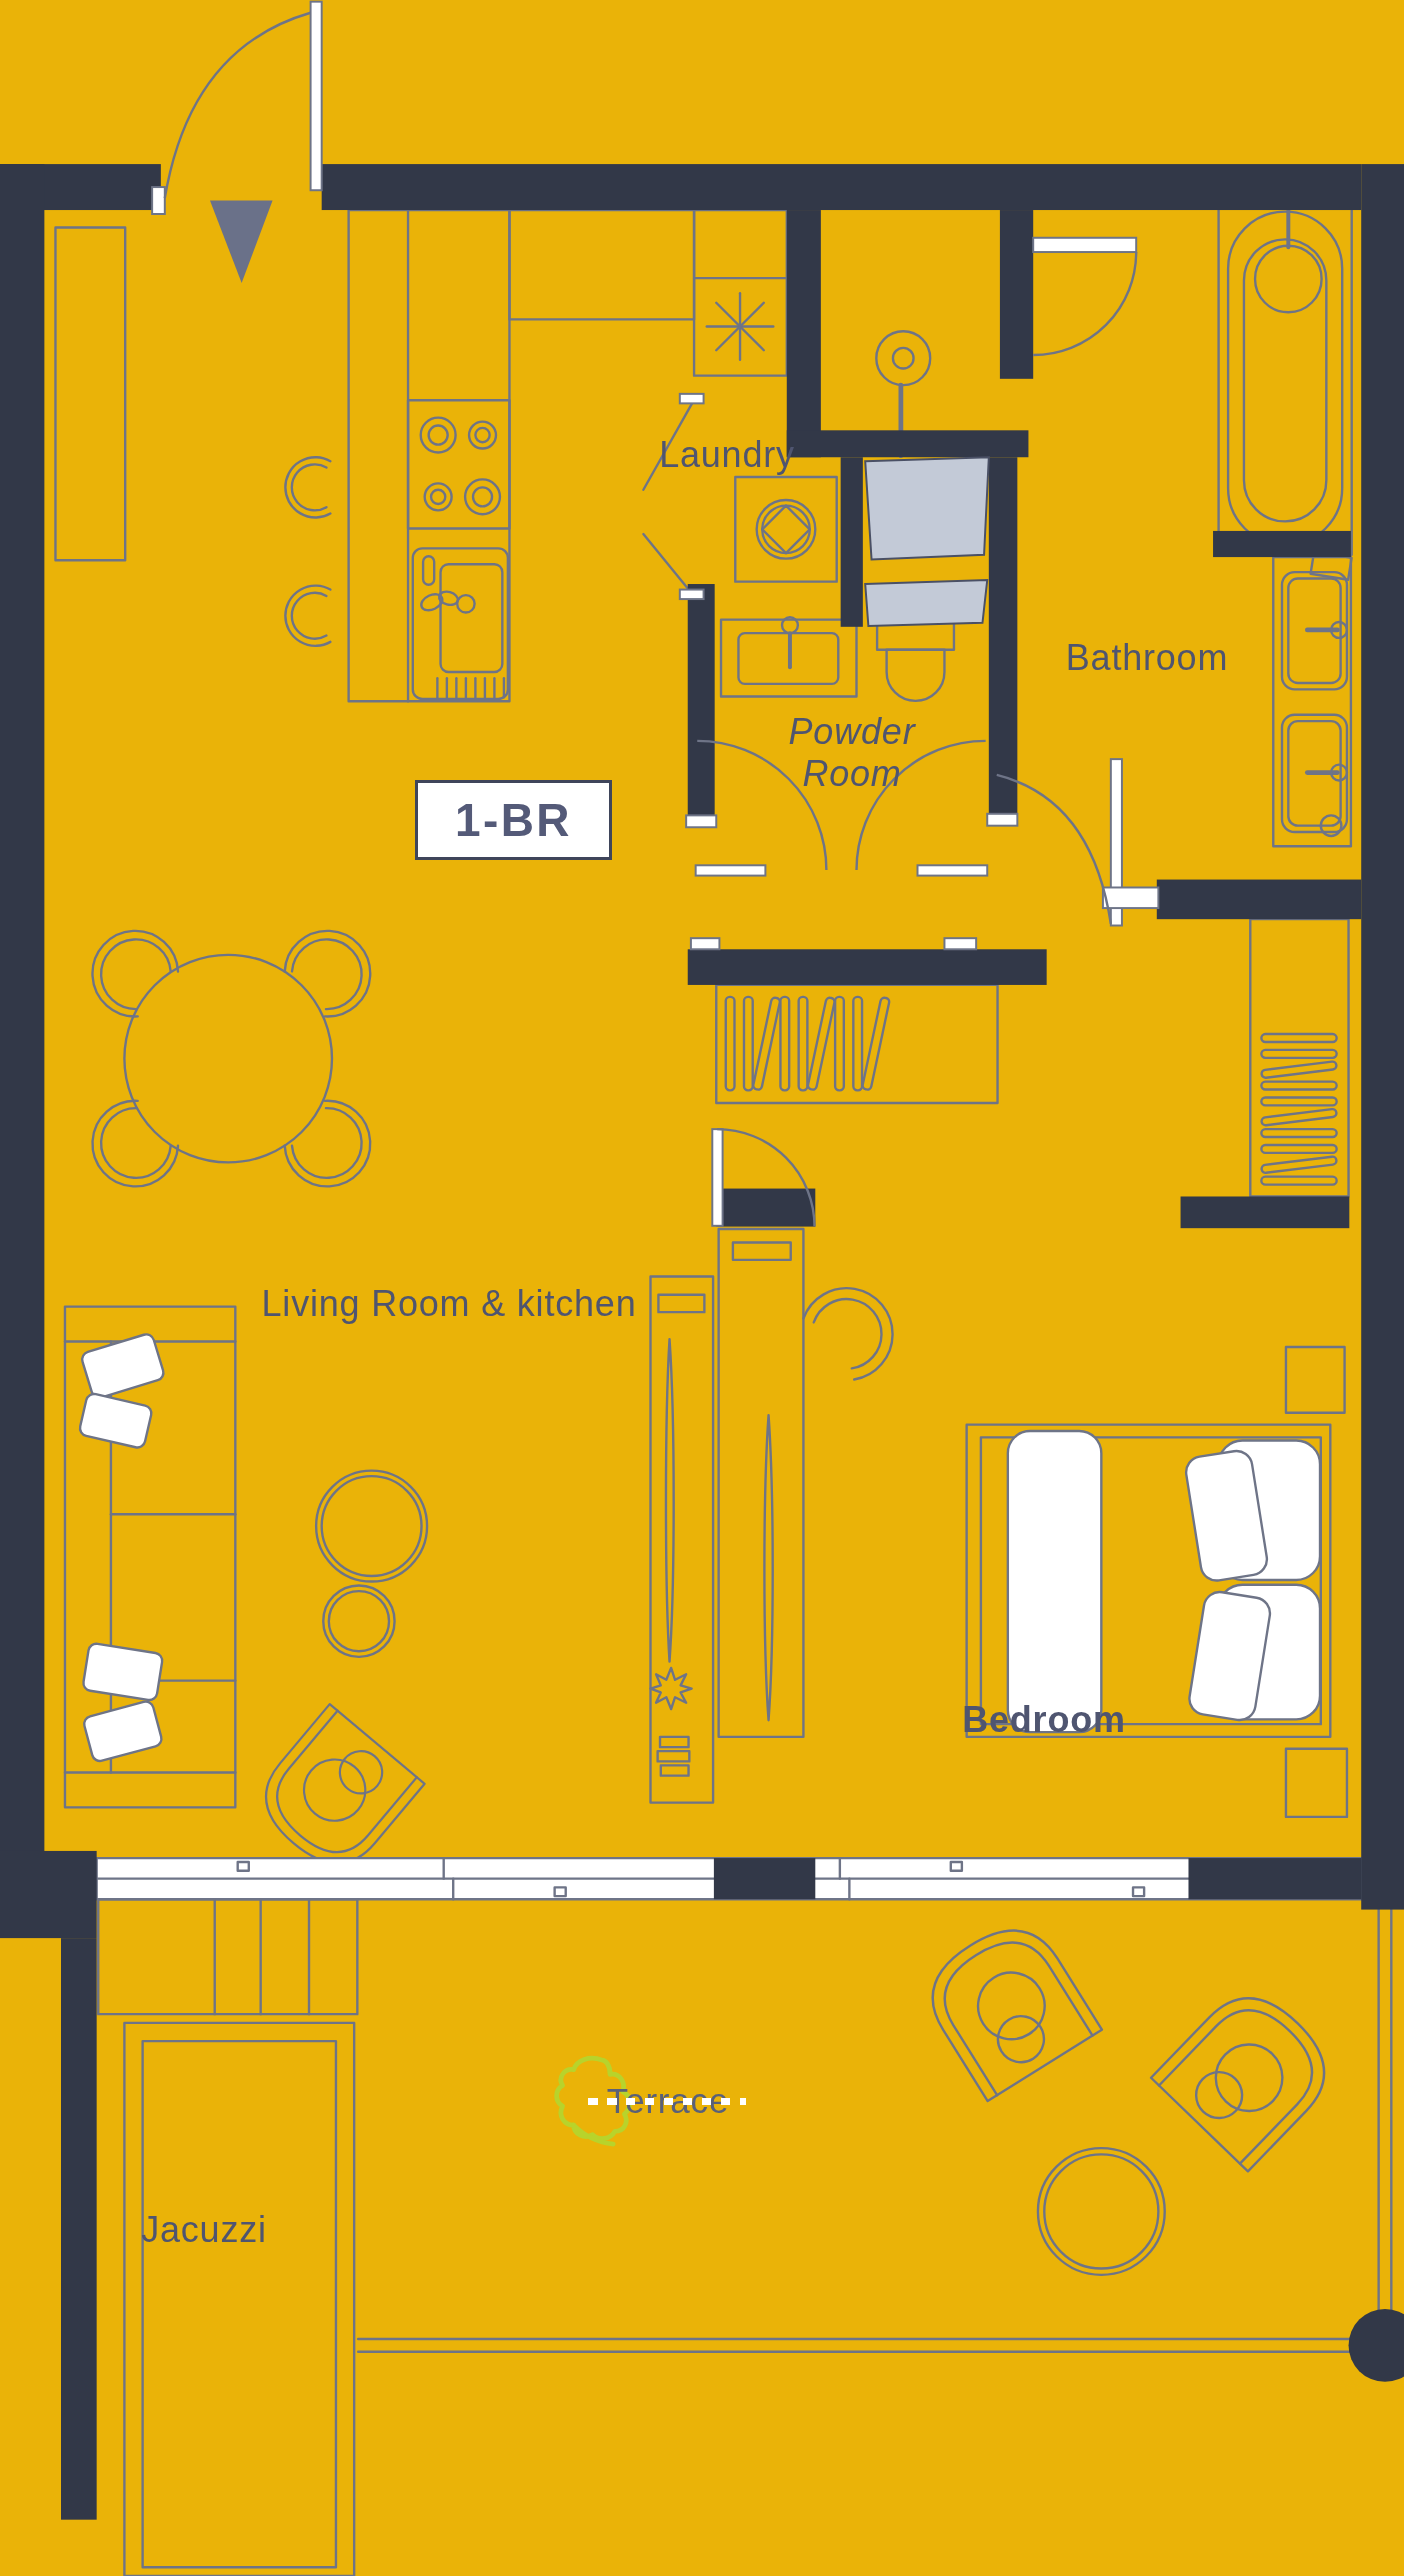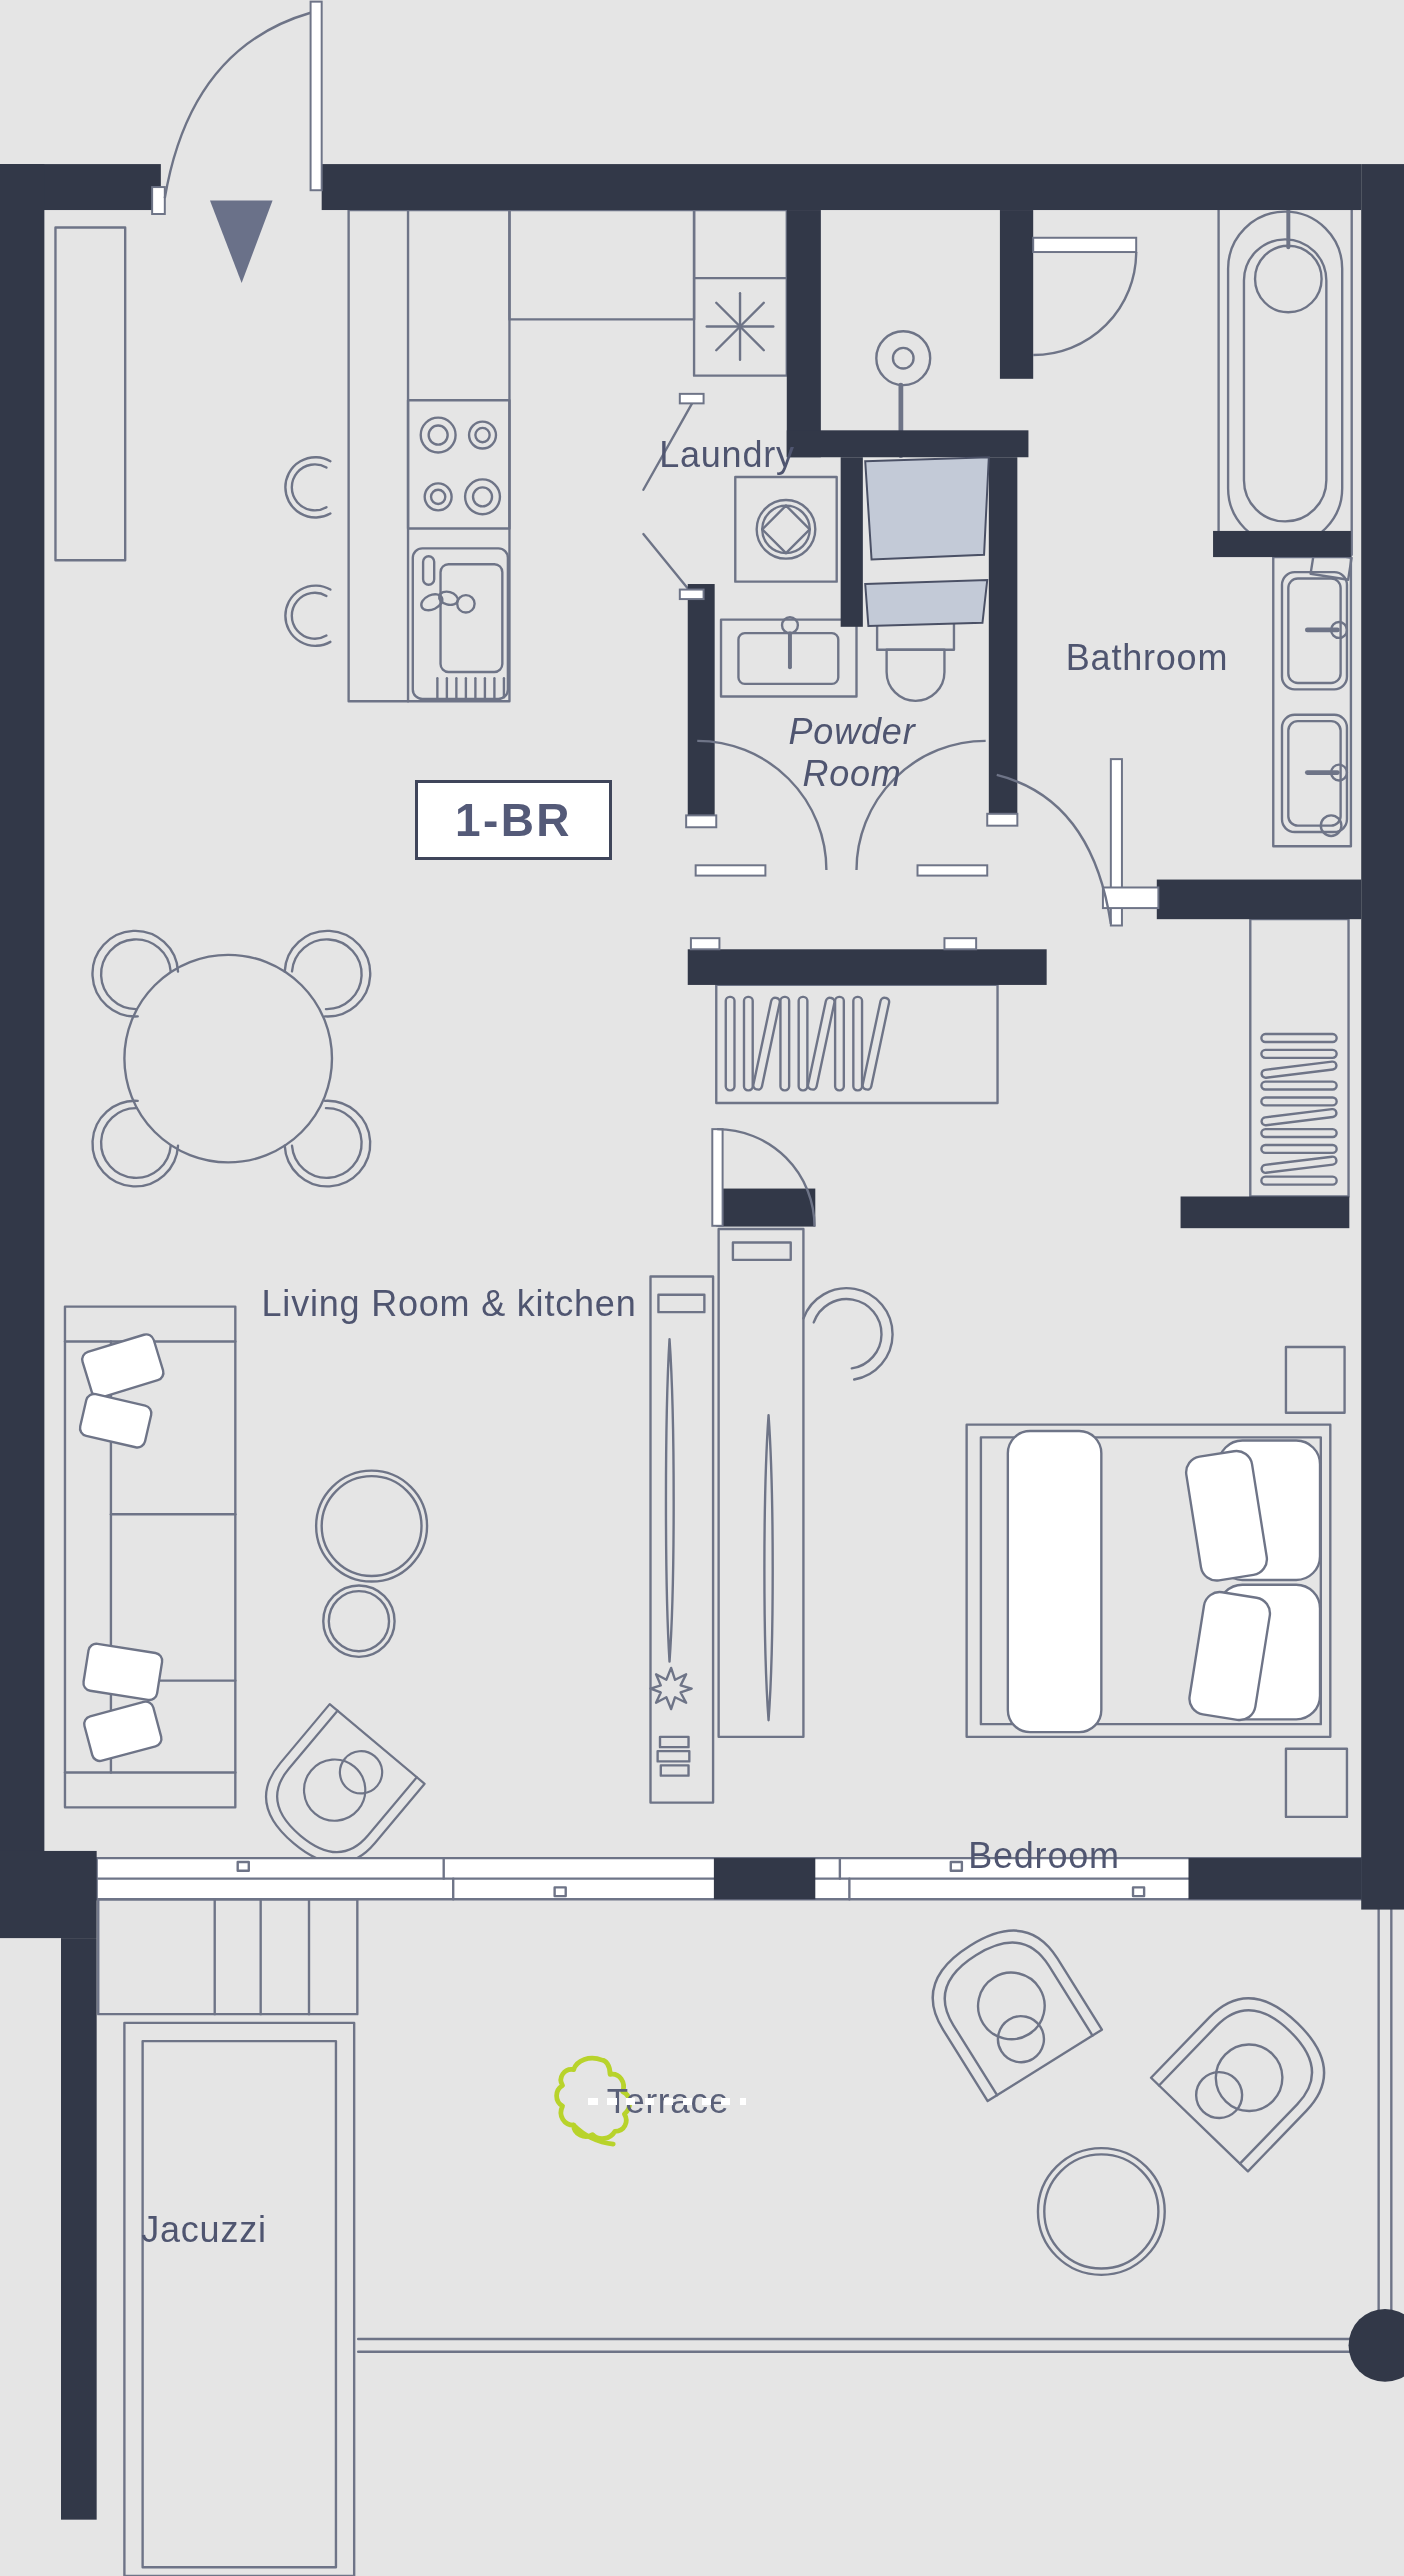--- a/index.html
+++ b/index.html
@@ -1,16 +1,16 @@
 <!DOCTYPE html>
 <html style="font-size:12.7px"><head>
 <meta charset="utf-8">
 <style>
   html,body{margin:0;padding:0;background:#ffffff;}
-  .plan{position:relative;width:1404px;height:2576px;background:#e5e5e5;overflow:hidden;
+  .plan{position:relative;width:1404px;height:2576px;background:#eab308;overflow:hidden;
         font-family:"Liberation Sans", sans-serif;}
   .plan svg{position:absolute;left:0;top:0;}
   .label{position:absolute;transform:translate(-50%,-50%);color:#4f5570;
          font-size:36px;line-height:1.18;letter-spacing:0.8px;text-align:center;
          white-space:nowrap;}
   .label.wrap{white-space:normal;width:182px;font-style:italic;}
   .unit-box{position:absolute;left:415px;top:780px;width:197px;height:80px;
             background:#ffffff;border:3.2px solid #3f455a;box-sizing:border-box;
             display:flex;align-items:center;justify-content:center;}
   .unit-box span{font-size:46px;font-weight:bold;color:#545a78;letter-spacing:2.4px;}
@@ -332,21 +332,21 @@
   <g stroke="#b8d32b" stroke-width="6" fill="none" stroke-linecap="round" stroke-linejoin="round">
     <path d="M 760 2600 C 744 2594 728 2600 724 2612 C 712 2610 704 2622 710 2632 C 700 2638 700 2652 710 2658 C 704 2670 712 2682 724 2682 C 724 2694 738 2700 748 2694 C 756 2702 770 2700 776 2690 C 788 2690 794 2678 788 2668 C 798 2660 796 2644 786 2640 C 790 2628 782 2616 770 2618 C 770 2606 764 2600 760 2600 Z"></path>
     <path d="M 724 2682 C 738 2696 756 2704 774 2706"></path>
   </g>
 </svg>
 
 <div class="label" style="left:727px;top:455px;">Laundry</div>
 <div class="label wrap" style="left:852px;top:753px;">Powder Room</div>
 <div class="label" style="left:1147px;top:658px;">Bathroom</div>
 <div class="label" style="left:449px;top:1270px;margin-top:34px;">Living Room &amp; kitchen</div>
-<div class="label" style="left:1044px;top:1856px;">Bedroom</div>
+<div class="label" style="left:1044px;top:1720px;font-weight:bold;">Bedroom</div>
 <div class="label terrace-label" style="left:668px;top:2101px;">Terrace</div>
 <div class="dash-mask"></div>
 <div class="label" style="left:204px;top:2219px;margin-top:11px;">Jacuzzi</div>
 
 <div class="unit-box">
   <span>1-BR</span>
 </div>
 
 </div>
 

